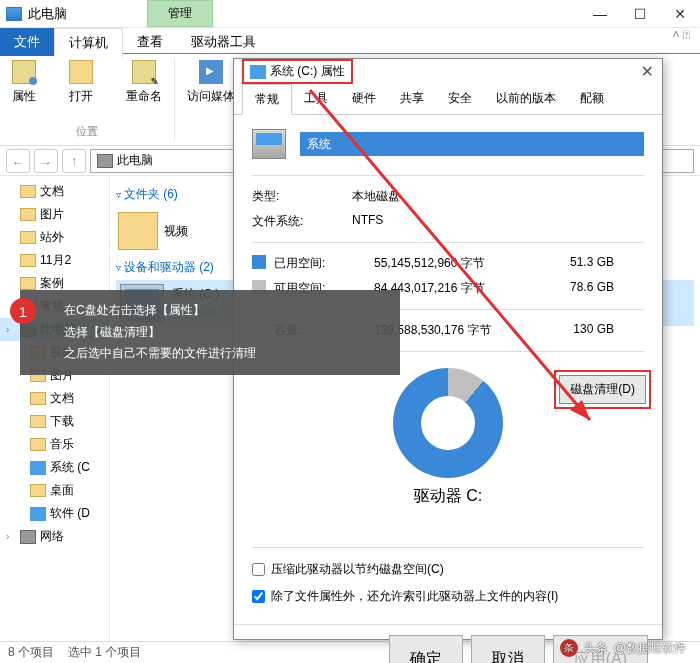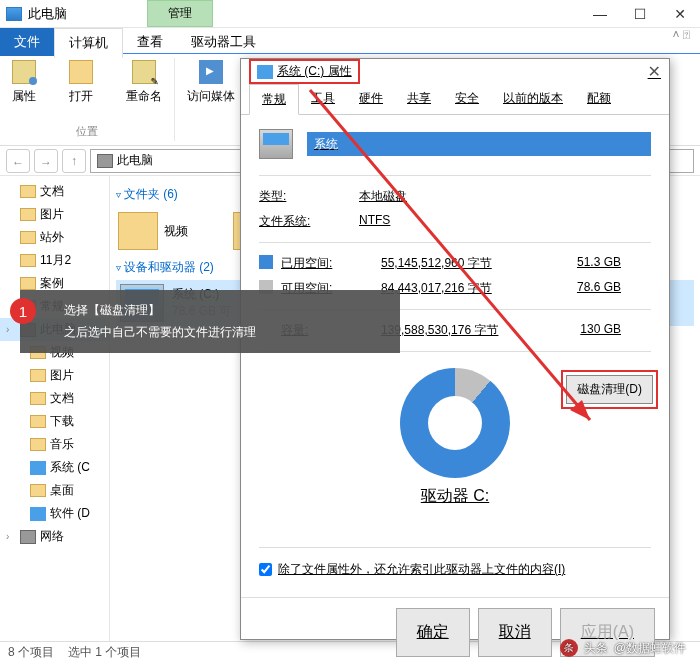--- a/index.html
+++ b/index.html
@@ -47,21 +47,21 @@
 .grid { display: flex; flex-wrap: wrap; }
 .grid-item { width: 115px; height: 48px; display: flex; align-items: center; padding: 2px; }
 .grid-item .thumb { width: 40px; height: 38px; margin-right: 6px; background: #f5d68a; border: 1px solid #d0a850; position: relative; }
 .grid-item .labels { font-size: 12px; }
 .drive-item { display: flex; align-items: center; padding: 4px; }
 .drive-item.selected { background: #cde8ff; }
 .drive-thumb { width: 44px; height: 38px; margin-right: 8px; background: linear-gradient(#b0d0e8, #7aa8d0); border: 1px solid #888; position: relative; }
 .drive-thumb::after { content: ""; position: absolute; left: 4px; right: 4px; top: 4px; height: 16px; background: #4aa0e8; }
 .status { height: 22px; border-top: 1px solid #ddd; display: flex; align-items: center; padding: 0 8px; font-size: 12px; color: #555; gap: 14px; }
 
-.dialog { position: absolute; left: 240px; top: 58px; width: 430px; height: 582px; background: #fff; border: 1px solid #888; box-shadow: 2px 2px 10px rgba(0,0,0,.3); display: flex; flex-direction: column; text-decoration: underline; }
+.dialog { position: absolute; left: 233px; top: 58px; width: 430px; height: 582px; background: #fff; border: 1px solid #888; box-shadow: 2px 2px 10px rgba(0,0,0,.3); display: flex; flex-direction: column; }
 .dlg-title { height: 34px; display: flex; align-items: center; padding: 0 8px; }
 .dlg-title .txt { border: 2px solid #e03030; padding: 2px 6px; display: flex; align-items: center; }
 .dlg-title .close { margin-left: auto; font-size: 16px; color: #555; }
 .dlg-tabs { display: flex; padding: 0 8px; border-bottom: 1px solid #ccc; }
 .dlg-tabs .tab { padding: 6px 12px; font-size: 12px; }
 .dlg-tabs .tab.active { border: 1px solid #ccc; border-bottom: 1px solid #fff; margin-bottom: -1px; background: #fff; }
 .dlg-body { flex: 1; padding: 14px 18px; position: relative; }
 .drive-header { display: flex; align-items: center; margin-bottom: 16px; }
 .drive-header .ico { width: 34px; height: 30px; background: linear-gradient(#d8d8d8,#a8a8a8); border: 1px solid #888; position: relative; }
 .drive-header .ico::before { content: ""; position: absolute; left: 3px; right: 3px; top: 3px; height: 12px; background: #4aa0e8; }
@@ -304,38 +304,43 @@
         <span class="k">容量:</span>
         <span>139,588,530,176 字节</span>
         <span class="v2">130 GB</span>
       </div>
     <div class="hr"></div>
     <div class="donut"></div>
     <div class="drvlabel">驱动器 C:</div>
     <button class="disk-clean">磁盘清理(D)</button>
     <div class="hr" style="margin-top:40px"></div>
     <label class="chk">
+        <input type="checkbox" style="">
+        <span>压缩此驱动器以节约磁盘空间(C)</span>
+      </label>
+    <label class="chk">
         <input type="checkbox" checked="" style="">
         <span>除了文件属性外，还允许索引此驱动器上文件的内容(I)</span>
       </label>
   </div>
   <div class="dlg-foot">
     <button>确定</button>
     <button>取消</button>
     <button class="disabled">应用(A)</button>
   </div>
 </div>
 
 <svg class="arrow" style="left:300px;top:80px" width="320" height="400">
   <line x1="10" y1="10" x2="290" y2="340" stroke="#e03030" stroke-width="3"></line>
   <polygon points="290,340 270,330 282,320" fill="#e03030"></polygon>
 </svg>
 
 <div class="annot">
   <div class="badge">1</div>
+  <div>在C盘处右击选择【属性】</div>
   <div>选择【磁盘清理】</div>
   <div>之后选中自己不需要的文件进行清理</div>
 </div>
 
 <div class="watermark">
   <span class="wm-ico">条</span>
   <span>头条</span>
   <span>@数据蛙软件</span>
 </div>
 

